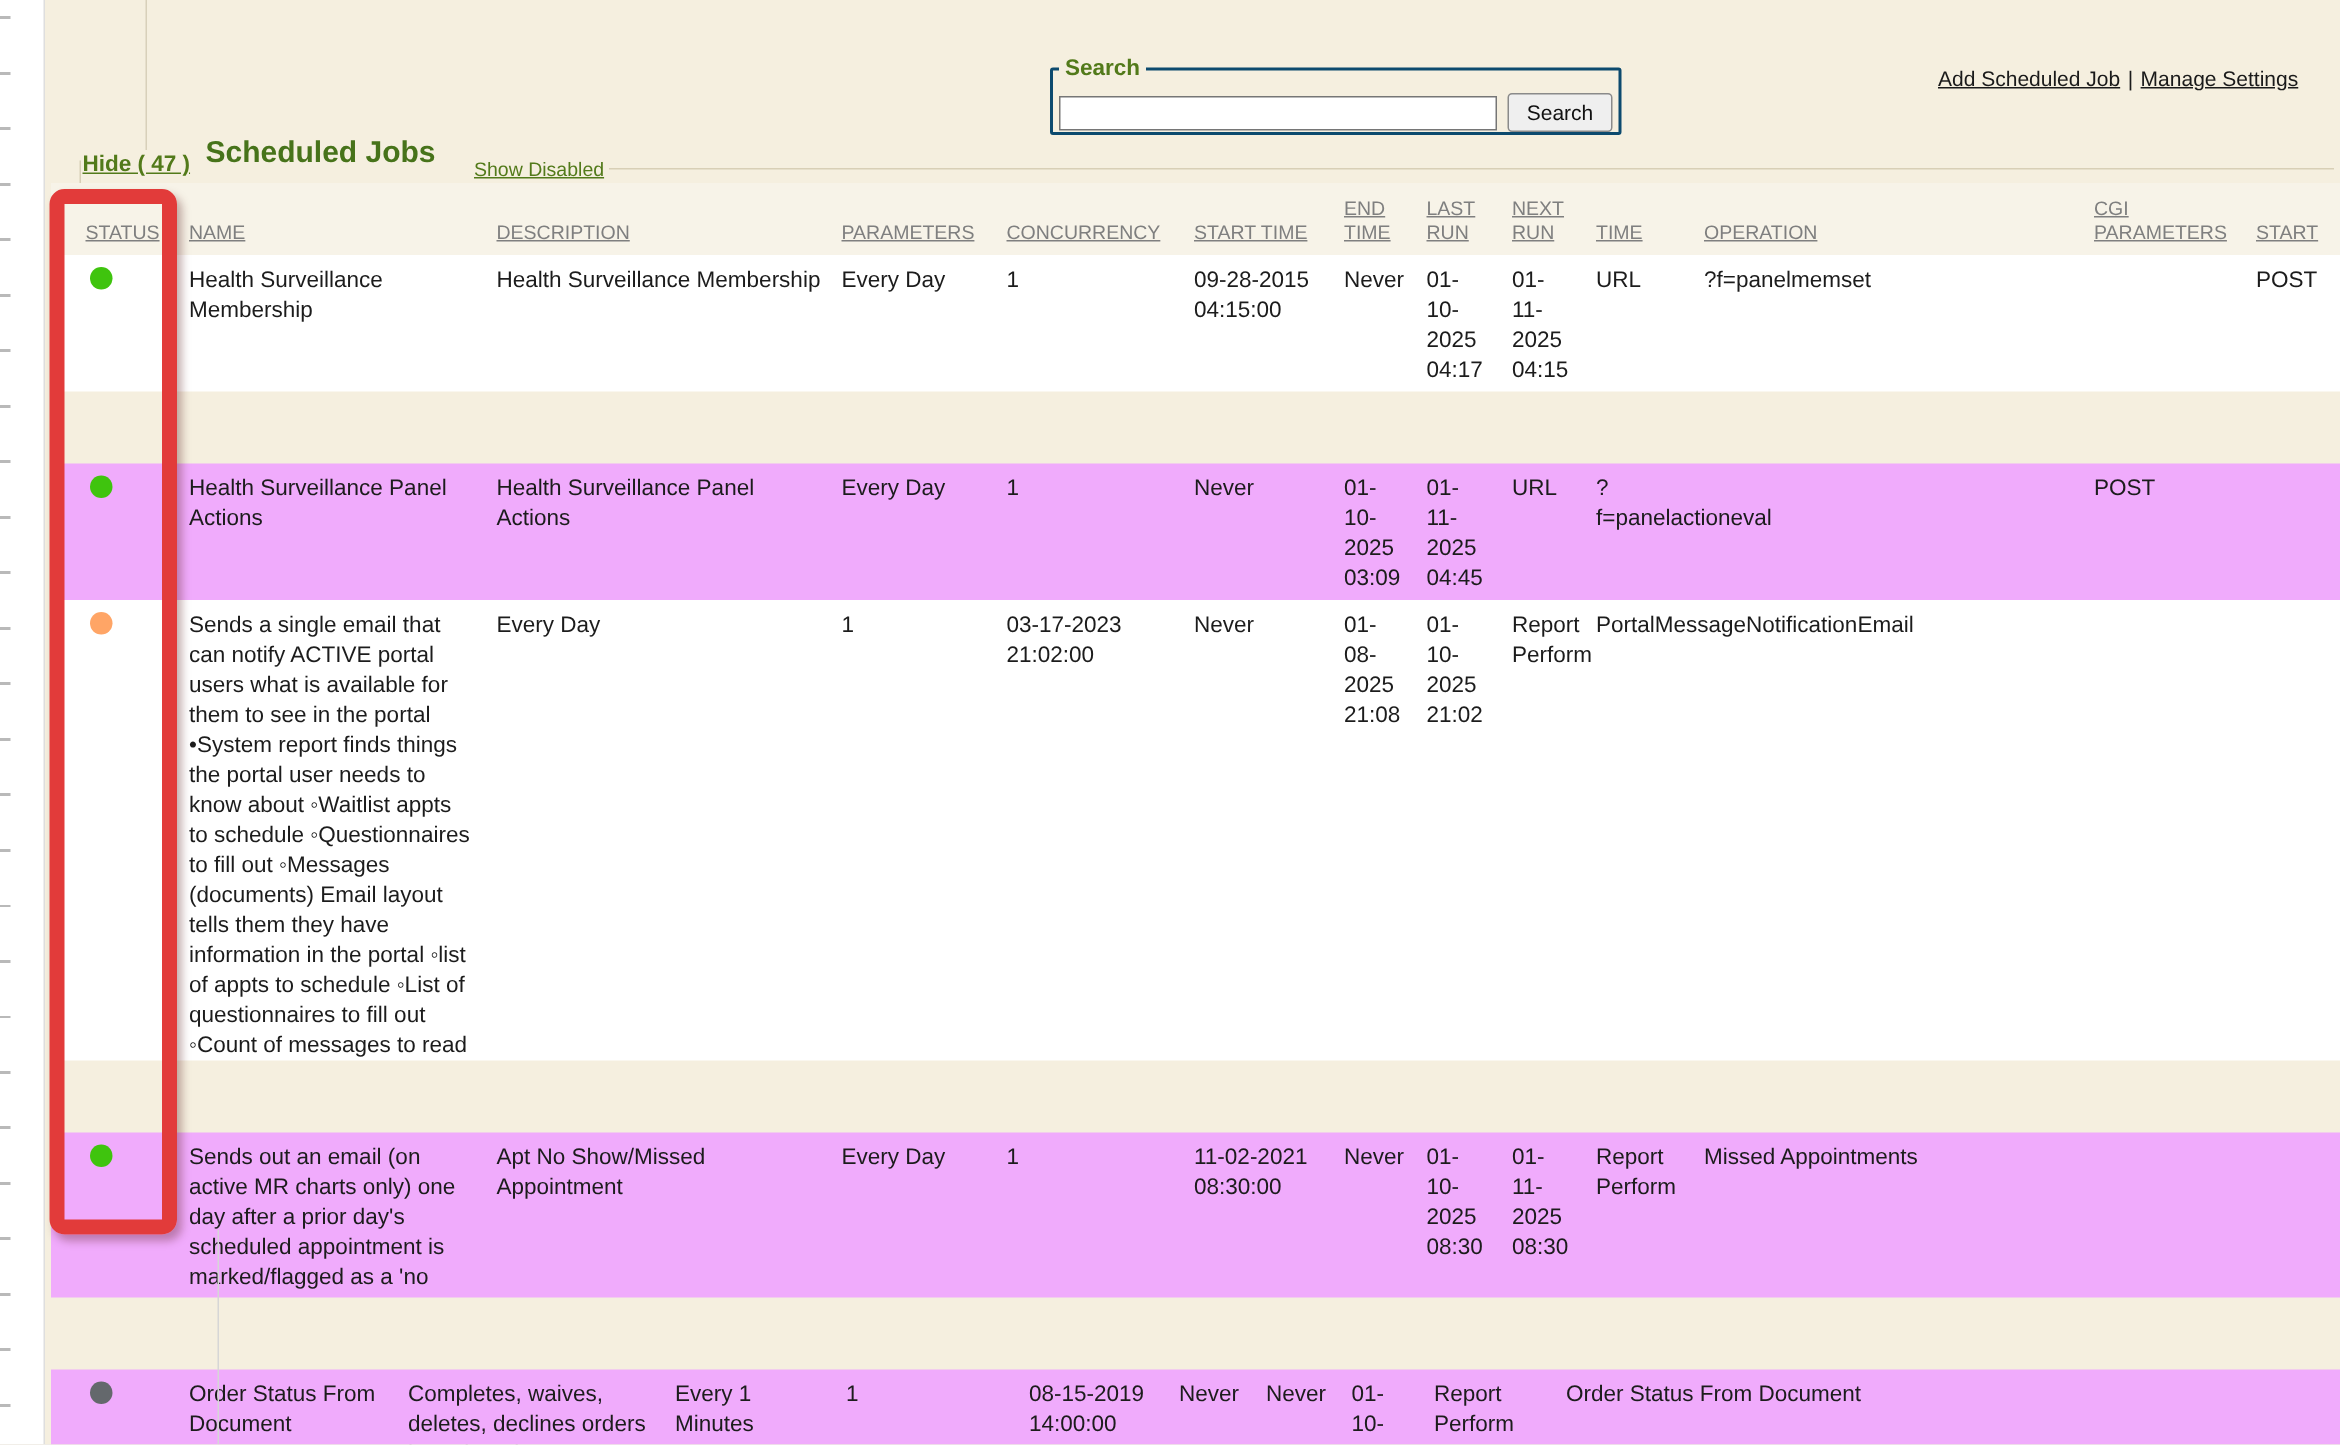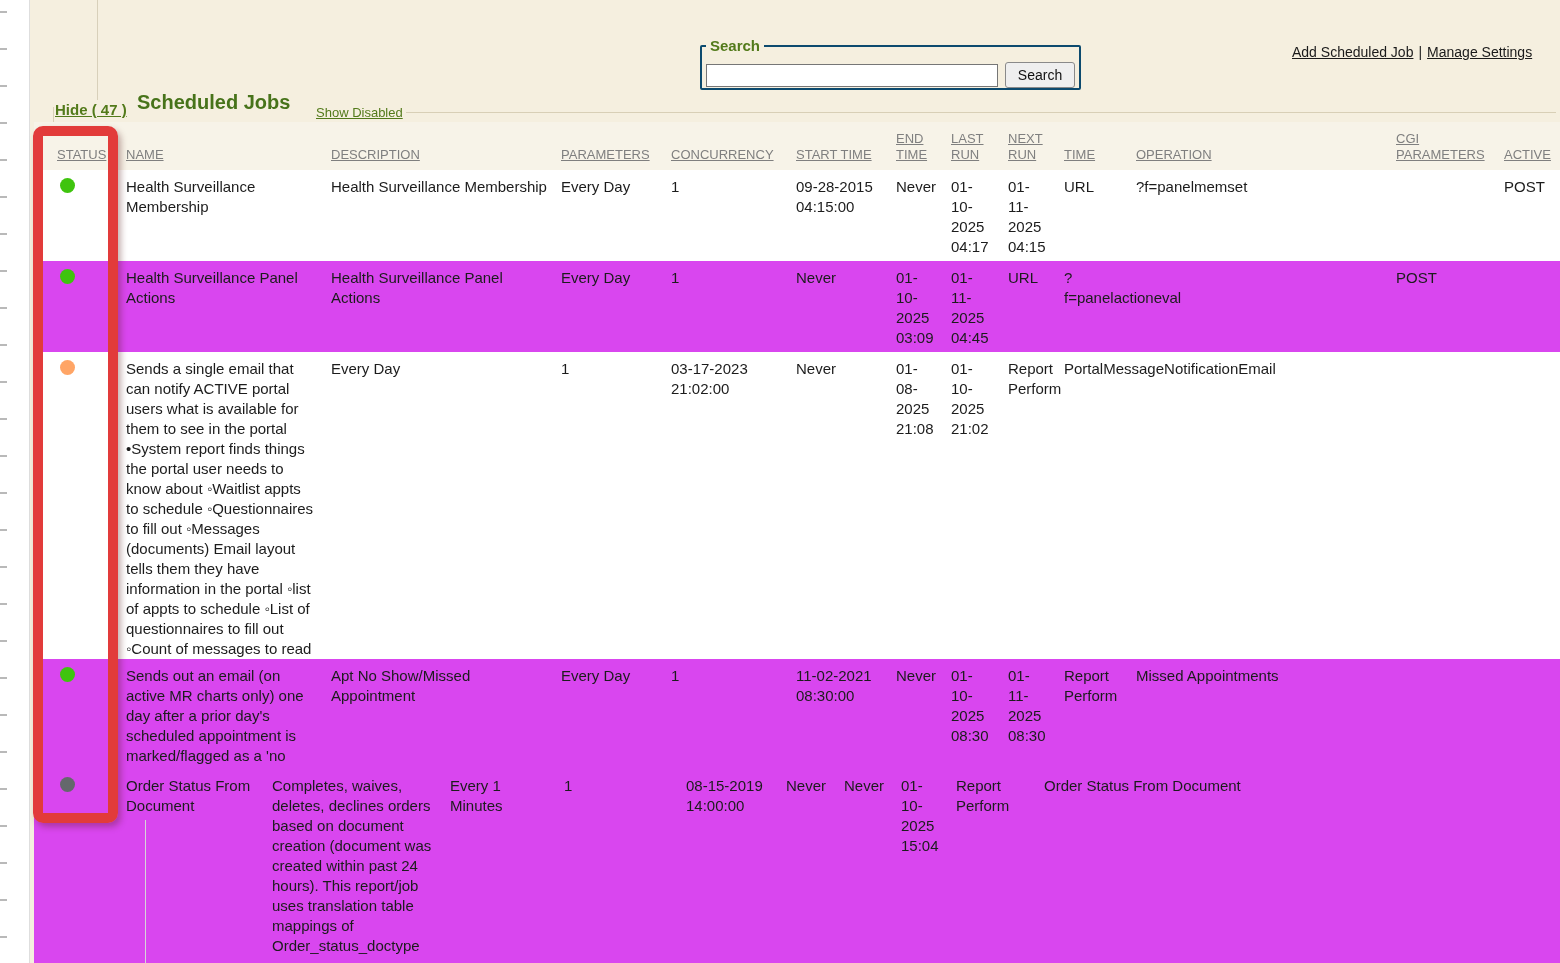--- a/index.html
+++ b/index.html
@@ -50,21 +50,21 @@
   .grid-b{ display:grid; grid-template-columns:86px 146px 178px 114px 122px 100px 58px 57px 55px 88px 352px 108px 62px; }
 
   .header-band { position:absolute; left:34px; top:122px; width:1526px; height:48px;
     background:#f7f3e8; z-index:1; align-items:end; }
   .hcell { font-size:13px; line-height:16px; color:#7f7f7f; text-decoration:underline;
     padding:0 2px 7px 6px; cursor:pointer; }
   .hcell.status { padding-left:23px; }
 
   .rows { position:absolute; left:34px; top:170px; width:1526px; z-index:1; }
   .row  { width:1526px; }
-  .row.alt { background:#d946ef; }
+  .row.alt { background:#f0abfc;margin-top:48px; }
   .row.r1 { min-height:91px;  background:#ffffff; }
   .row.r2 { min-height:91px;  }
   .row.r3 { min-height:296px; background:#ffffff; }
   .row.r4 { min-height:110px; }
   .row.r5 { min-height:220px; }
   .cell { padding:7px 8px 0 6px; }
   .cell.c-status { padding:0; }
   .cell.c-end  { padding-right:4px; }
   .cell.c-last, .cell.c-next { padding-right:17px; }
   .dot { display:block; width:15px; height:15px; border-radius:50%;
@@ -111,21 +111,21 @@
     <div class="hcell">DESCRIPTION</div>
     <div class="hcell">PARAMETERS</div>
     <div class="hcell">CONCURRENCY</div>
     <div class="hcell">START TIME</div>
     <div class="hcell">END TIME</div>
     <div class="hcell">LAST RUN</div>
     <div class="hcell">NEXT RUN</div>
     <div class="hcell">TIME</div>
     <div class="hcell">OPERATION</div>
     <div class="hcell">CGI PARAMETERS</div>
-    <div class="hcell">ACTIVE</div>
+    <div class="hcell">START</div>
   </div>
 
   <div class="rows">
 
     <div class="row r1 grid">
       <div class="cell c-status">
           <span class="dot" style="background-color: rgb(63, 196, 14);"></span>
         </div>
       <div class="cell">Health Surveillance Membership</div>
       <div class="cell">Health Surveillance Membership</div>

